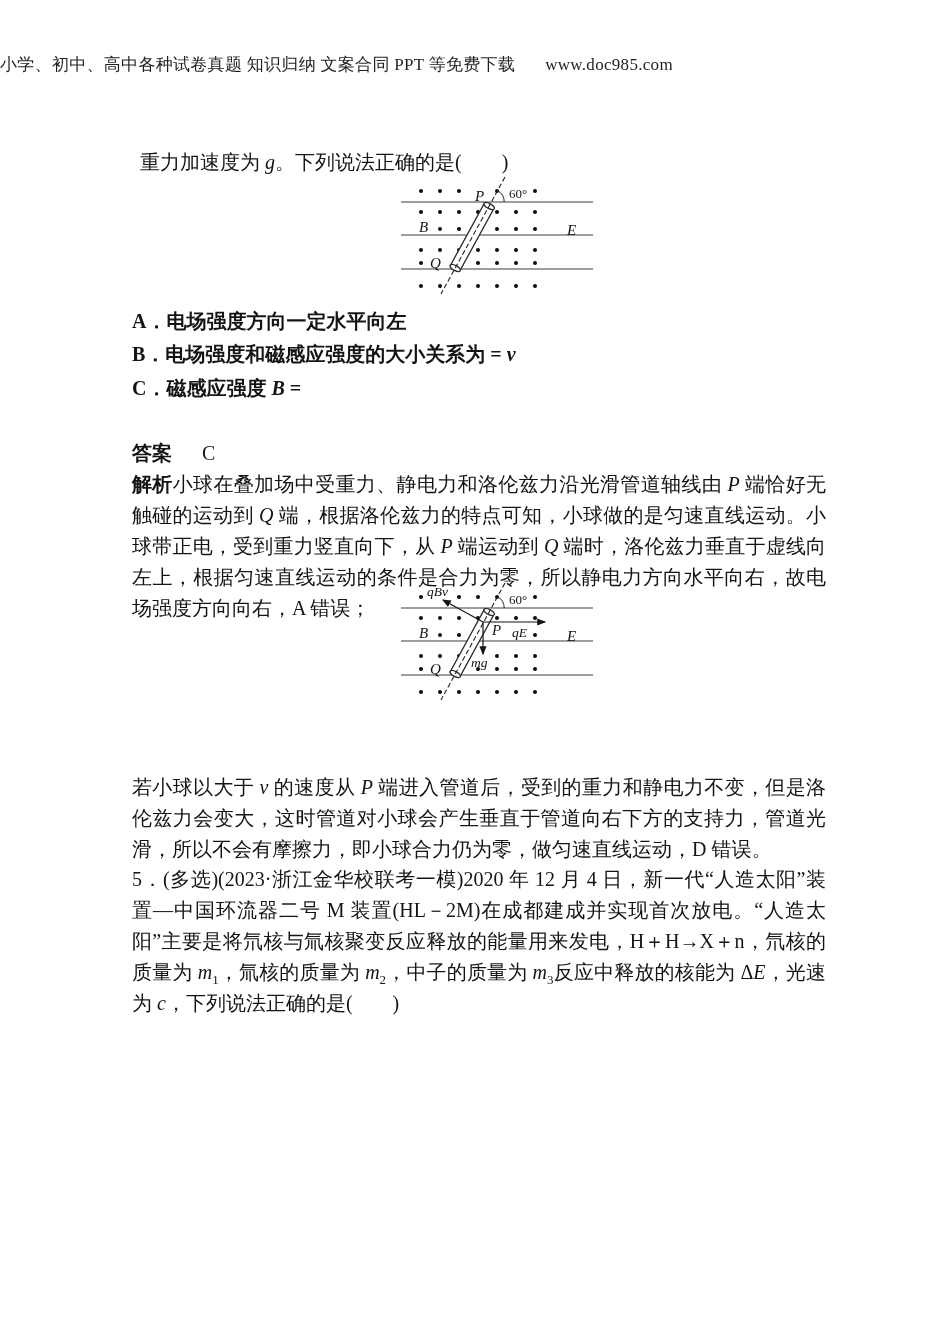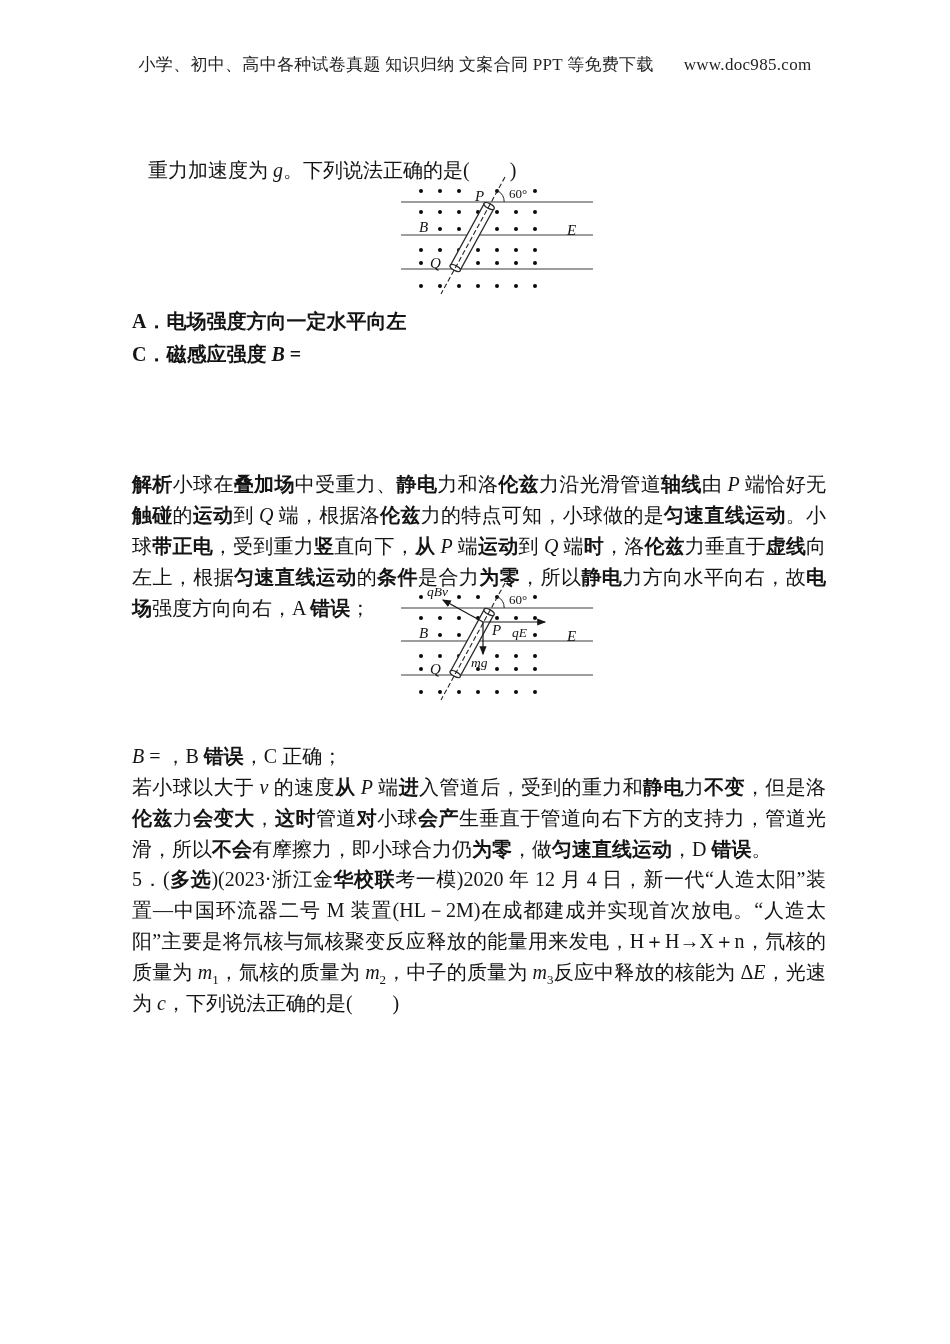--- a/index.html
+++ b/index.html
@@ -1,28 +1,28 @@
 <!DOCTYPE html>
 <html><head>
 <meta charset="utf-8">
 <style>
   html,body{margin:0;padding:0;background:#ffffff;}
   body{width:950px;height:1344px;position:relative;
        font-family:"Liberation Serif","DejaVu Serif",serif;color:#141414;}
   .page{position:relative;width:950px;height:1344px;overflow:hidden;background:#fff;}
-  .header{position:absolute;top:53px;left:0;right:0;text-align:center;
+  .header{position:absolute;top:53px;left:0;right:0;
           font-size:17px;color:#1f1f1f;letter-spacing:.3px;white-space:nowrap;}
   .header .site{margin-left:30px;}
   .blk{position:absolute;left:132px;width:694px;font-size:20px;line-height:31px;}
   .just{text-align:justify;}
   .opts p{margin:0;line-height:33.4px;font-weight:bold;}
   .blab{font-weight:bold;}
   .alab{font-weight:bold;margin-right:30px;}
   i.mv{font-style:italic;font-family:"Liberation Serif",serif;}
-  b{font-weight:bold;}
+  b{font-weight:normal;}
   sub{font-size:13px;line-height:0;}
   svg.diag{position:absolute;overflow:visible;}
   .fl{stroke:#7d7d7d;stroke-width:1.7;}
   .dash{stroke:#222;stroke-width:1.1;stroke-dasharray:5 2.6;fill:none;}
   .tube{fill:#ffffff;stroke:#2b2b2b;stroke-width:1.3;}
   .arc{fill:none;stroke:#222;stroke-width:1;}
   .fa{stroke:#161616;stroke-width:1.2;}
   svg text{font-family:"Liberation Serif",serif;fill:#111;}
   .it{font-style:italic;font-size:15px;}
   .its{font-style:italic;font-size:13.5px;}
@@ -31,21 +31,21 @@
 </style>
 </head>
 <body>
 
 <div class="page">
 
   <div class="header">
     <span>小学、初中、高中各种试卷真题 知识归纳 文案合同 PPT 等免费下载</span><span class="site">www.doc985.com</span>
   </div>
 
-  <p class="blk" style="top:139px;margin:16px;">重力加速度为 <i class="mv">g</i>。下列说法正确的是(　　)</p>
+  <p class="blk" style="top:139px;margin:8px;">重力加速度为 <i class="mv">g</i>。下列说法正确的是(　　)</p>
 
   <svg class="diag" style="left:397px;top:176px;" width="205" height="128" viewBox="0 0 205 128">
     <g>
         <circle cx="24" cy="15" r="2" class="dot"></circle>
         <circle cx="43" cy="15" r="2" class="dot"></circle>
         <circle cx="62" cy="15" r="2" class="dot"></circle>
         <circle cx="100" cy="15" r="2" class="dot"></circle>
         <circle cx="138" cy="15" r="2" class="dot"></circle>
         <circle cx="24" cy="36" r="2" class="dot"></circle>
         <circle cx="43" cy="36" r="2" class="dot"></circle>
@@ -91,23 +91,27 @@
     <path class="arc" d="M 107.2 26 A 13 13 0 0 0 100.5 14.6"></path>
     <text class="it" x="78" y="25">P</text>
     <text class="deg" x="112" y="22">60°</text>
     <text class="it" x="22" y="56">B</text>
     <text class="it" x="170" y="59">E</text>
     <text class="it" x="33" y="92">Q</text>
   </svg>
 
   <div class="blk opts" style="top:305px;">
     <p>A．电场强度方向一定水平向左</p>
+    <p>B．电场强度和磁感应强度的大小关系为 = <i class="mv">v</i></p>
     <p>C．磁感应强度 <i class="mv">B</i> = </p>
   </div>
 
+  <p class="blk" style="top:438px;margin:0;">
+    <span class="alab">答案</span><span>C</span>
+  </p>
 
   <p class="blk just" style="top:469px;margin:0;">
     <span class="blab">解析</span><span>小球在<b>叠加场</b>中受重力、<b>静电</b>力和洛<b>伦兹</b>力沿光滑管道<b>轴线</b>由 <i class="mv">P</i> 端恰好无<b>触碰</b>的<b>运动</b>到 <i class="mv">Q</i> 端，根据洛<b>伦兹</b>力的特点可知，小球做的是<b>匀速直线运动</b>。小球<b>带正电</b>，受到重力<b>竖</b>直向下，<b>从</b> <i class="mv">P</i> 端<b>运动</b>到 <i class="mv">Q</i> 端<b>时</b>，洛<b>伦兹</b>力垂直于<b>虚线</b>向左上，根据<b>匀速直线运动</b>的<b>条件</b>是合力<b>为零</b>，所以<b>静电</b>力方向水平向右，故<b>电场</b>强度方向向右，A <b>错误</b>；</span>
   </p>
 
   <svg class="diag" style="left:397px;top:582px;" width="205" height="128" viewBox="0 0 205 128">
     <defs>
       <marker id="ah" markerWidth="9" markerHeight="8" refX="6.5" refY="3" orient="auto">
         <path d="M0,0 L7.5,3 L0,6 z" fill="#161616"></path>
       </marker>
@@ -163,18 +167,17 @@
     <text class="its" x="30" y="14">qBv</text>
     <text class="deg" x="112" y="22">60°</text>
     <text class="it" x="22" y="56">B</text>
     <text class="it" x="170" y="59">E</text>
     <text class="it" x="95" y="53">P</text>
     <text class="its" x="115" y="55">qE</text>
     <text class="its" x="74" y="85">mg</text>
     <text class="it" x="33" y="92">Q</text>
   </svg>
 
-  <p class="blk" style="top:741px;margin:0;"><i class="mv">B</i> = ，B <b>错误</b>，C 正确；</p>
   <p class="blk just" style="top:772px;margin:0;">若小球以大于 <i class="mv">v</i> 的速度<b>从</b> <i class="mv">P</i> 端<b>进</b>入管道后，受到的重力和<b>静电</b>力<b>不变</b>，但是洛<b>伦兹</b>力<b>会变大</b>，<b>这时</b>管道<b>对</b>小球<b>会产</b>生垂直于管道向右下方的支持力，管道光滑，所以<b>不会</b>有摩擦力，即小球合力仍<b>为零</b>，做<b>匀速直线运动</b>，D <b>错误</b>。</p>
 
   <p class="blk just" style="top:864px;margin:0;">5．(<b>多选</b>)(2023·浙江金<b>华校联</b>考一模)2020 年 12 月 4 日，新一代“人造太阳”装置—中国环流器二号 M 装置(HL－2M)在成都建成并实现首次放电。“人造太阳”主要是将氘核与氚核聚变反应释放的能量用来发电，H＋H→X＋n，氘核的质量为 <i class="mv">m</i><sub>1</sub>，氚核的质量为 <i class="mv">m</i><sub>2</sub>，中子的质量为 <i class="mv">m</i><sub>3</sub>反应中释放的核能为 Δ<i class="mv">E</i>，光速为 <i class="mv">c</i>，下列说法正确的是(　　)</p>
 
 </div>
 
 </body></html>

